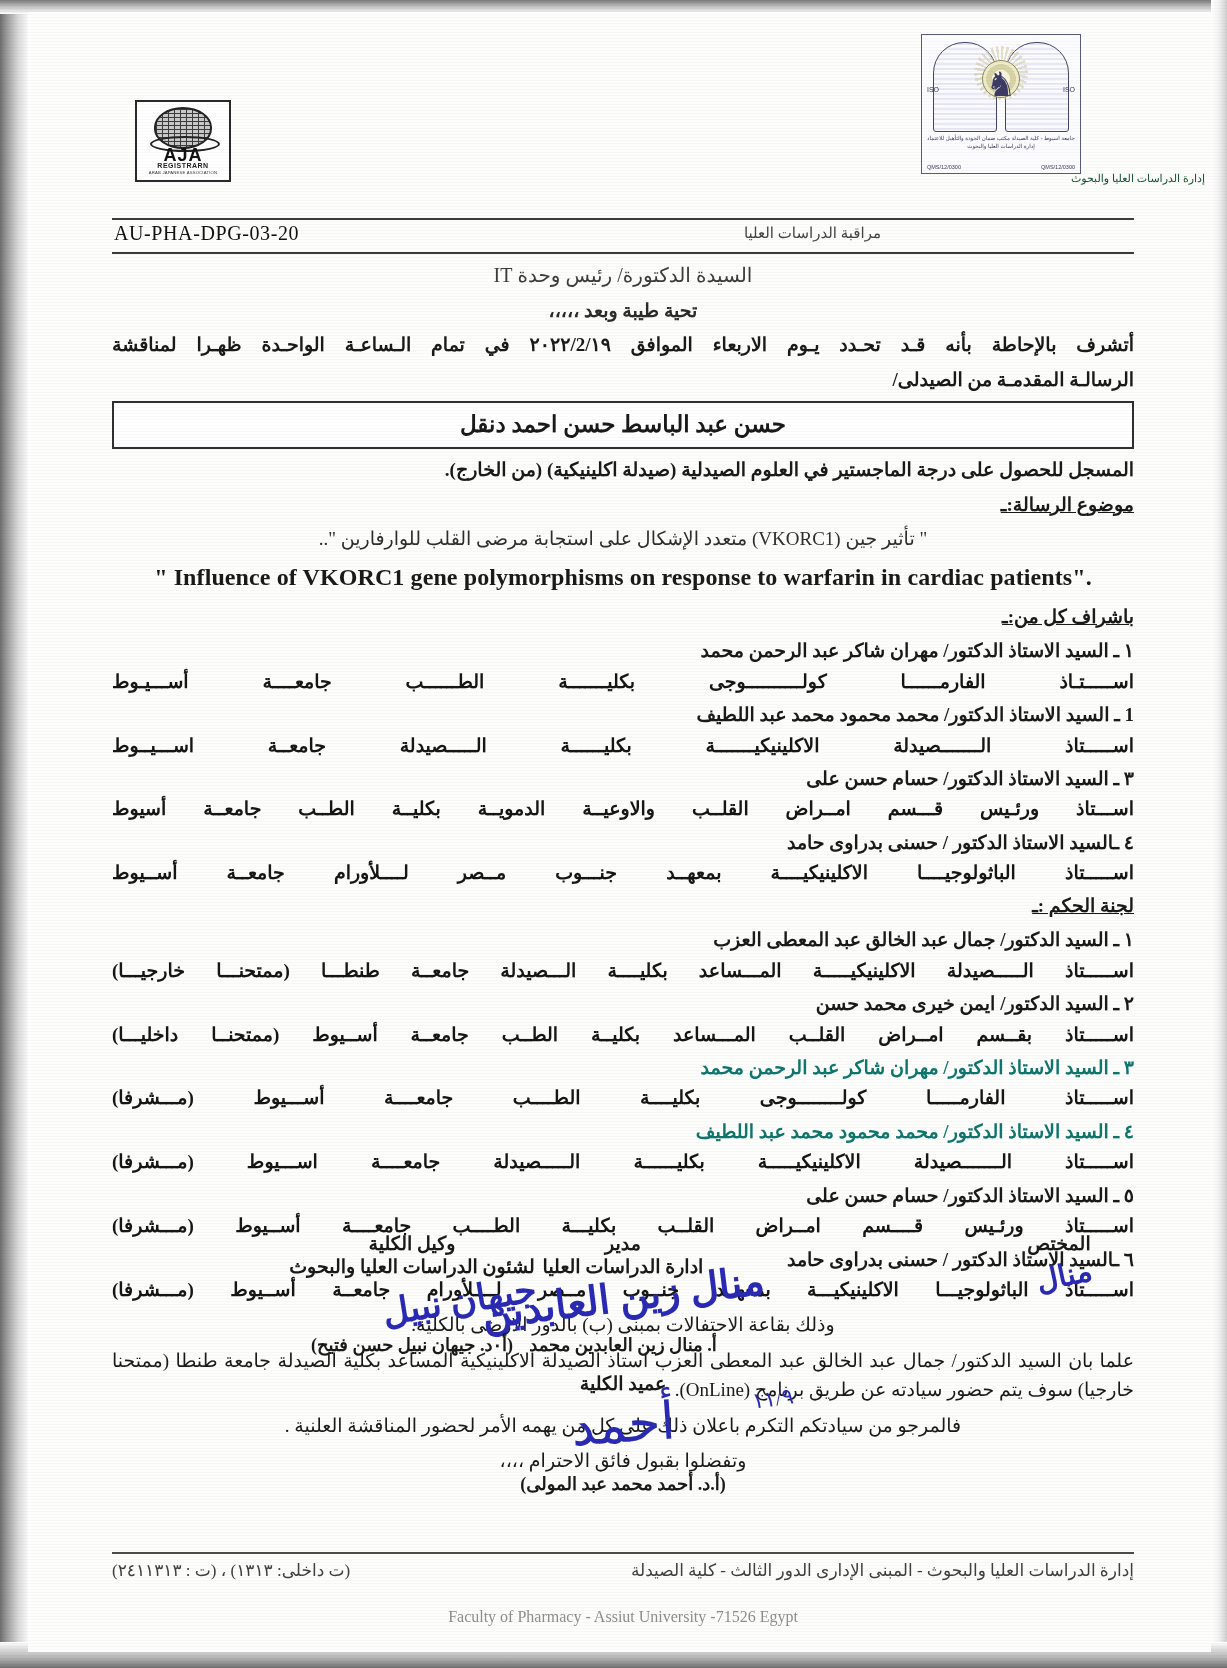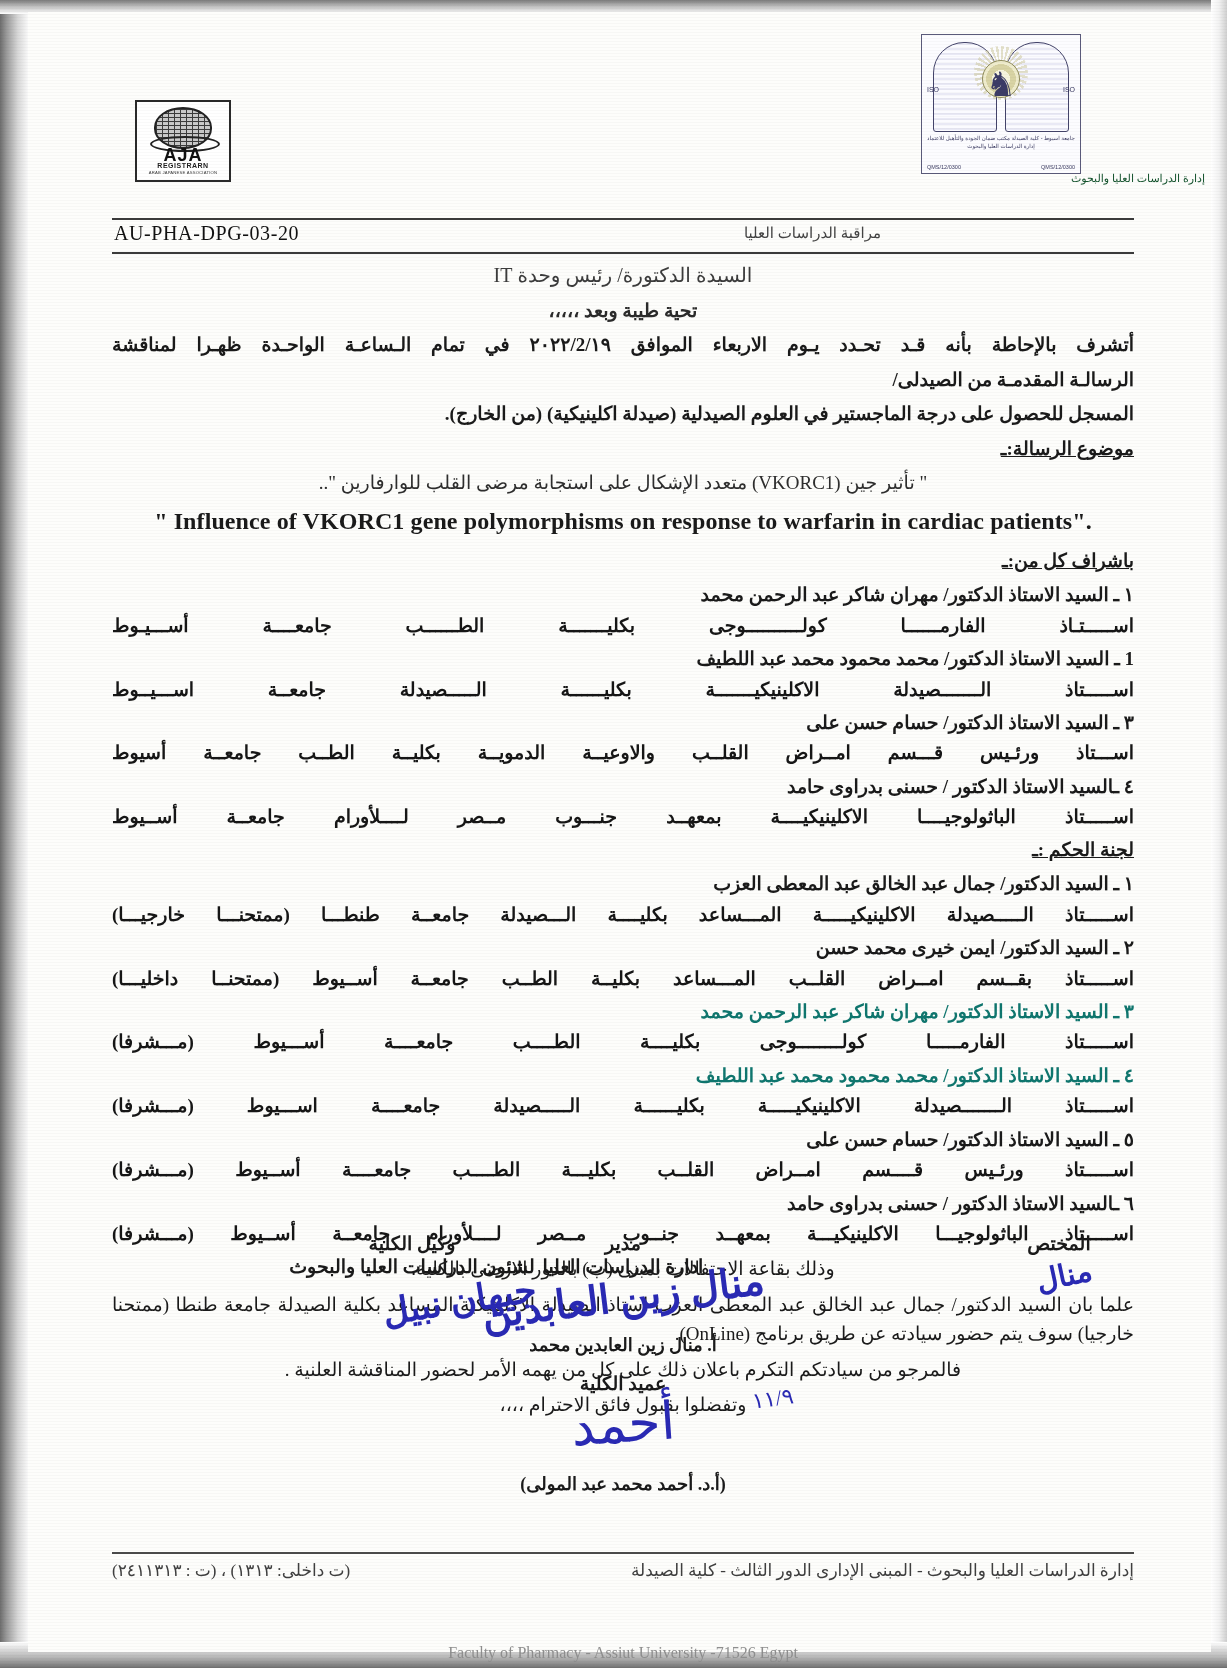--- a/index.html
+++ b/index.html
@@ -249,21 +249,21 @@
     position: absolute; left: 84px; top: 1540px; width: 1022px; height: 0;
     border-top: 2px solid #4a4a4a;
   }
   .foot {
     position: absolute; left: 84px; top: 1548px; width: 1022px;
     display: flex; justify-content: space-between; align-items: baseline;
     font-size: 17px; color: #3f3f3f; direction: rtl;
   }
   .foot-en {
     position: absolute; left: 84px; top: 1596px; width: 1022px;
-    text-align: center; direction: ltr; font-size: 16px; color: #8e8e8e; margin-top: 36px;
+    text-align: center; direction: ltr; font-size: 16px; color: #8e8e8e;
   }
   .noise {
     position: absolute; inset: 0; pointer-events: none; opacity: .05;
     background-image:
       repeating-linear-gradient(0deg, rgba(0,0,0,.5) 0 1px, transparent 1px 3px);
   }
 </style>
 </head>
 <body>
 
@@ -311,20 +311,23 @@
     <div class="rule r2"></div>
 
     <div class="body">
 
       <p class="ln center addressee">السيدة الدكتورة/ رئيس وحدة IT</p>
       <p class="ln center greet">تحية طيبة وبعد ،،،،،</p>
 
       <p class="ln b justify">أتشرف بالإحاطة بأنه قـد تحـدد يـوم الاربعاء الموافق ٢٠٢٢/2/١٩ في تمام الـساعـة الواحـدة ظهـرا لمناقشة</p>
       <p class="ln b">الرسالـة المقدمـة من الصيدلى/</p>
 
+      <div class="namebox">
+        <span>حسن عبد الباسط حسن احمد دنقل</span>
+      </div>
 
       <p class="ln b">المسجل للحصول على درجة الماجستير في العلوم الصيدلية (صيدلة اكلينيكية) (من الخارج).</p>
       <p class="ln sec-label">موضوع الرسالة:ـ</p>
       <p class="ln center title-ar">" تأثير جين (VKORC1) متعدد الإشكال على استجابة مرضى القلب للوارفارين "..</p>
       <p class="title-en">" Influence of VKORC1 gene polymorphisms on response to warfarin in cardiac patients".</p>
 
       <p class="ln sec-label">باشراف كل من:ـ</p>
 
       <div>
         <p class="person">١ ـ السيد الاستاذ الدكتور/ مهران شاكر عبد الرحمن محمد</p>
@@ -371,20 +374,21 @@
         <span class="l1">مدير</span>
         <span class="l2">ادارة الدراسات العليا</span>
         <span class="scribble ink2">منال زين العابدين</span>
         <span class="nm">أ. منال زين العابدين محمد</span>
       </div>
 
       <div class="sig sig-vice">
         <span class="l1">وكيل الكلية</span>
         <span class="l2">لشئون الدراسات العليا والبحوث</span>
         <span class="scribble ink3">جيهان نبيل</span>
+        <span class="nm">(أ٠د. جيهان نبيل حسن فتيح)</span>
       </div>
     </div>
 
     <div class="deanblock">
       <div class="ttl">عميد الكلية</div>
       <div class="dean-ink">أحمد</div>
       <div class="dean-date">١١/٩</div>
       <div class="nm">(أ.د. أحمد محمد عبد المولى)</div>
     </div>
 

